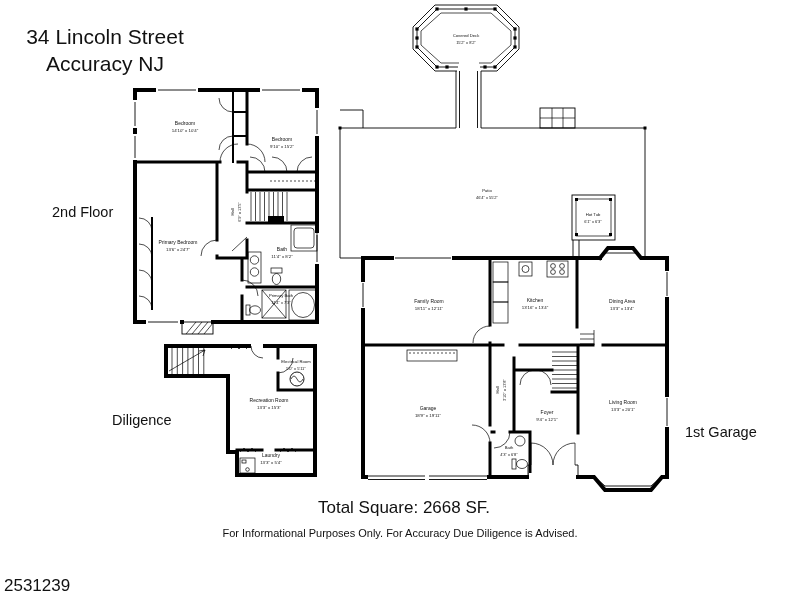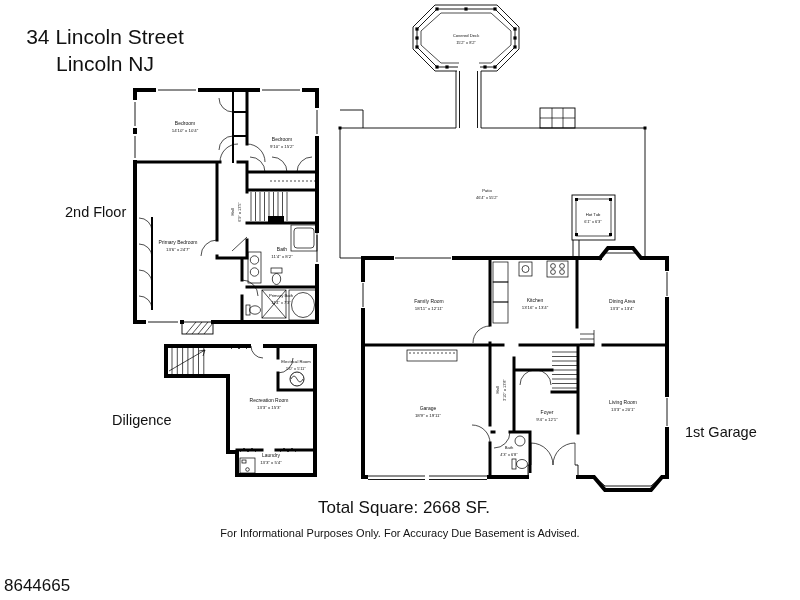--- a/index.html
+++ b/index.html
@@ -1,21 +1,21 @@
 <!DOCTYPE html>
 <html><head>
 <meta charset="utf-8">
 <style>
   html,body{margin:0;padding:0;background:#fff;}
   body{width:800px;height:600px;overflow:hidden;font-family:"Liberation Sans",sans-serif;}
   #stage{position:relative;width:792px;height:600px;background:#ffffff;}
   .abs{position:absolute;color:#111;}
   #title{left:16px;top:24px;width:178px;text-align:center;font-size:21px;line-height:1.27;}
   .floor-label{font-size:14.5px;}
-  #lbl-second{left:65px;top:204px;}
+  #lbl-second{left:52px;top:204px;}
   #lbl-basement{left:112px;top:412px;}
   #lbl-first{left:685px;top:424px;}
   #total{left:4px;top:498px;width:800px;text-align:center;font-size:17px;}
   #disclaimer{left:0;top:527px;width:800px;text-align:center;font-size:11px;}
   #watermark{left:4px;top:576px;font-size:17px;}
   svg{position:absolute;left:0;top:0;}
   svg text{font-family:"Liberation Sans",sans-serif;fill:#111;}
   .rn{font-size:5px;text-anchor:middle;}
   .rd{font-size:4.4px;text-anchor:middle;}
   .rn-sm{font-size:4.2px;text-anchor:middle;}
@@ -25,21 +25,21 @@
   .hair{stroke:#000;fill:none;stroke-width:0.7;}
   .wgap{fill:#ffffff;stroke:none;}
 </style>
 </head>
 <body>
 
 <div id="stage">
 
   <div id="title" class="abs">
     <div>34 Lincoln Street</div>
-    <div>Lincoln NJ</div>
+    <div>Accuracy NJ</div>
   </div>
 
   <div id="lbl-second" class="abs floor-label">2nd Floor</div>
   <div id="lbl-basement" class="abs floor-label">Diligence</div>
   <div id="lbl-first" class="abs floor-label">1st Garage</div>
 
   <svg width="800" height="600" viewBox="0 0 800 600">
 
     <g>
       <path class="thin" d="M457,71 L435,71 L413,49 L413,27 L435,5 L497,5 L519,27 L519,49 L497,71 L481,71"></path>
@@ -290,15 +290,15 @@
       <text class="rn" x="269" y="402">Recreation Room</text>
       <text class="rd" x="269" y="409">13'3" x 15'3"</text>
       <text class="rn-sm" x="296" y="363">Electrical Room</text>
       <text class="rd-sm" x="296" y="370">5'0" x 5'11"</text>
       <text class="rn" x="271" y="457">Laundry</text>
       <text class="rd" x="271" y="464">13'3" x 5'4"</text>
     </g>
   </svg>
 
   <div id="total" class="abs">Total Square:  2668 SF.</div>
-  <div id="disclaimer" class="abs">For Informational Purposes Only.  For Accuracy Due Basement is Advised.</div>
-  <div id="watermark" class="abs">8644665</div>
+  <div id="disclaimer" class="abs">For Informational Purposes Only.  For Accuracy Due Diligence is Advised.</div>
+  <div id="watermark" class="abs">2531239</div>
 </div>
 
 </body></html>

